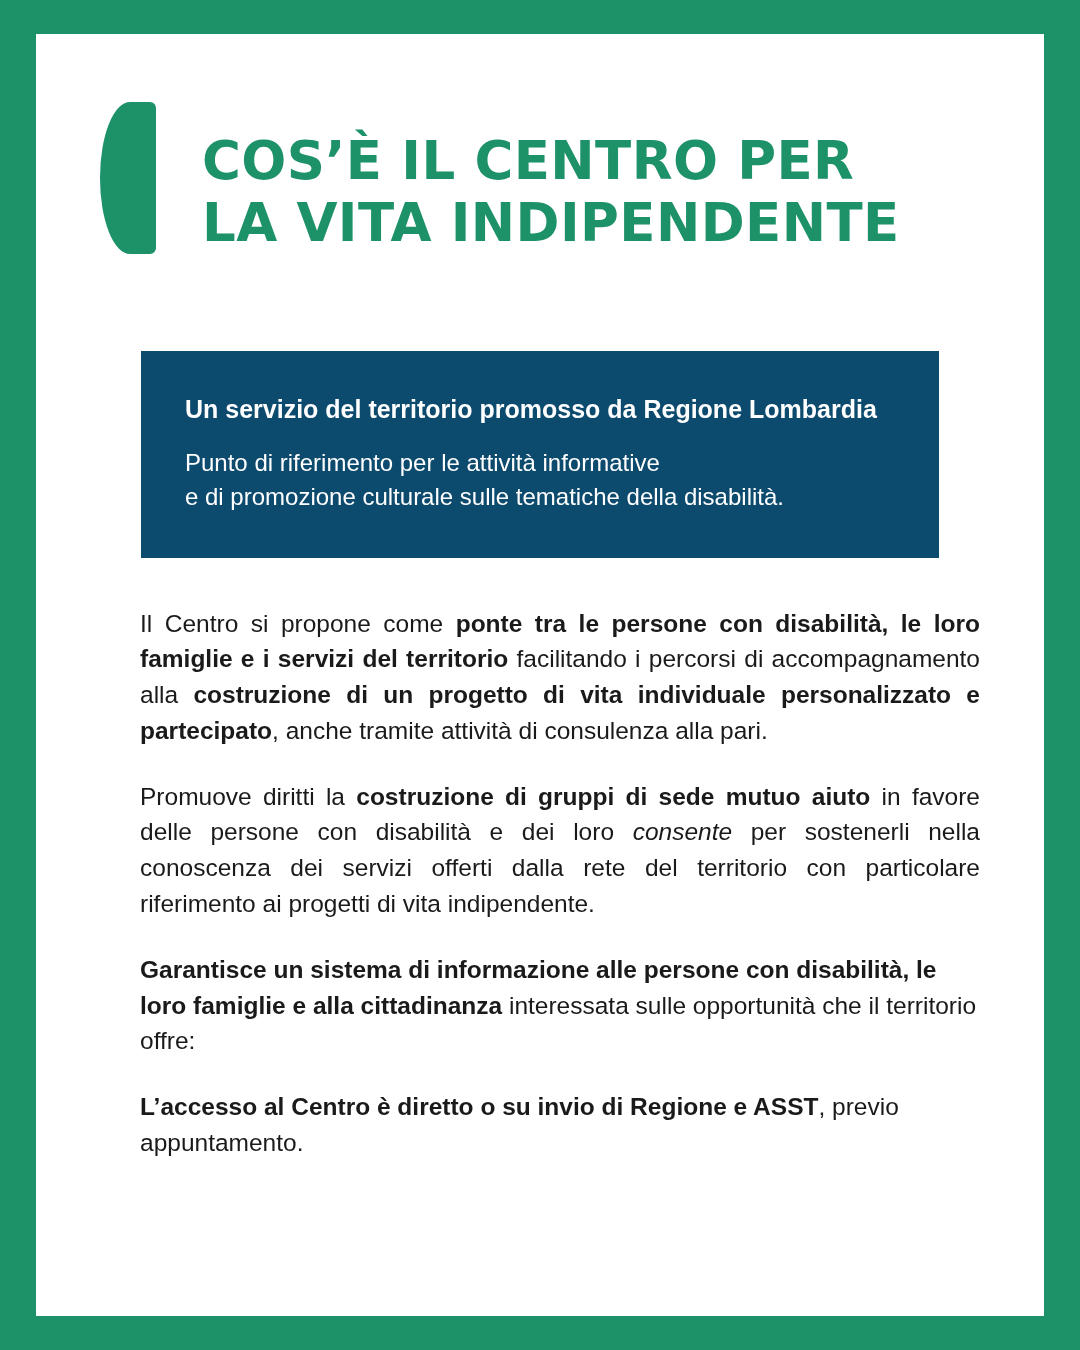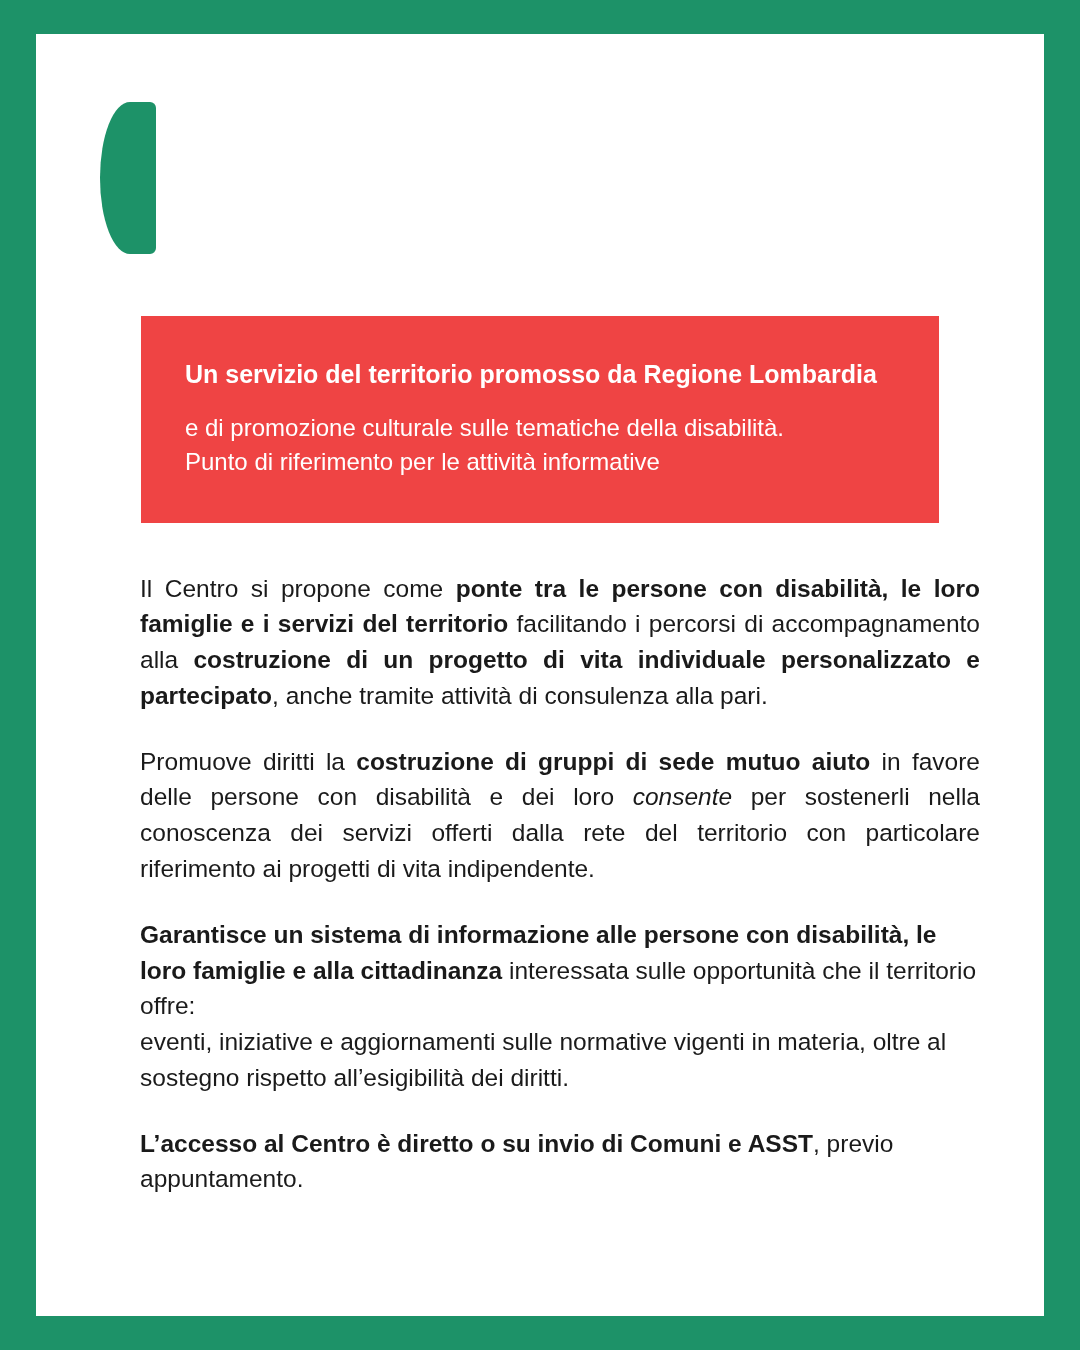--- a/index.html
+++ b/index.html
@@ -51,21 +51,21 @@
     text-transform: uppercase;
     font-family: "DejaVu Sans", sans-serif;
   }
   .title .line {
     display: block;
     white-space: nowrap;
   }
   
   .callout {
     margin: 62px 105px 0 105px;
-    background: #ef4444;
+    background: #0c4a6e;
     color: #ffffff;
     padding: 42px 44px 44px 44px;
     box-sizing: border-box;
   }
   .callout-title {
     font-size: 25px;
     font-weight: bold;
     line-height: 1.3;
     margin-bottom: 20px;
   }
@@ -93,43 +93,46 @@
   .para b { font-weight: bold; text-align: center; }
   .para i { font-style: italic; }
 </style>
 </head>
 <body>
 
 <div class="page">
 
   <div class="header">
     <div class="header-mark"></div>
+    <h1 class="title">
+      <span class="line">COS’È IL CENTRO PER</span>
+      <span class="line">LA VITA INDIPENDENTE</span>
+    </h1>
   </div>
 
   <div class="callout">
     <div class="callout-title">Un servizio del territorio promosso da Regione Lombardia</div>
     <div class="callout-sub">
+      <span class="line">Punto di riferimento per le attività informative</span>
       <span class="line">e di promozione culturale sulle tematiche della disabilità.</span>
-      <span class="line">Punto di riferimento per le attività informative</span>
     </div>
   </div>
 
   <div class="body">
 
     <p class="para">
       <span>Il Centro si propone come </span><b>ponte tra le persone con disabilità, le loro famiglie e i servizi del territorio</b><span> facilitando i percorsi di accompagnamento alla </span><b>costruzione di un progetto di vita individuale personalizzato e partecipato</b><span>, anche tramite attività di consulenza alla pari.</span>
     </p>
 
     <p class="para">
       <span>Promuove diritti la </span><b>costruzione di gruppi di sede mutuo aiuto</b><span> in favore delle persone con disabilità e dei loro </span><i>consente</i><span> per sostenerli nella conoscenza dei servizi offerti dalla rete del territorio con particolare riferimento ai progetti di vita indipendente.</span>
     </p>
 
     <p class="para tight">
       <b>Garantisce un sistema di informazione alle persone con disabilità, le loro famiglie e alla cittadinanza</b><span> interessata sulle opportunità che il territorio offre:</span><br>
-      <span>eventi, iniziative e aggiornamenti sulle normative vigenti in materia, oltre al sostegno rispetto all’esigibilità dei diritti.</span>
     </p>
 
     <p class="para tight">
-      <b>L’accesso al Centro è diretto o su invio di Comuni e ASST</b><span>, previo appuntamento.</span><br>
+      <b>L’accesso al Centro è diretto o su invio di Regione e ASST</b><span>, previo appuntamento.</span><br>
     </p>
 
   </div>
 </div>
 
 </body></html>

